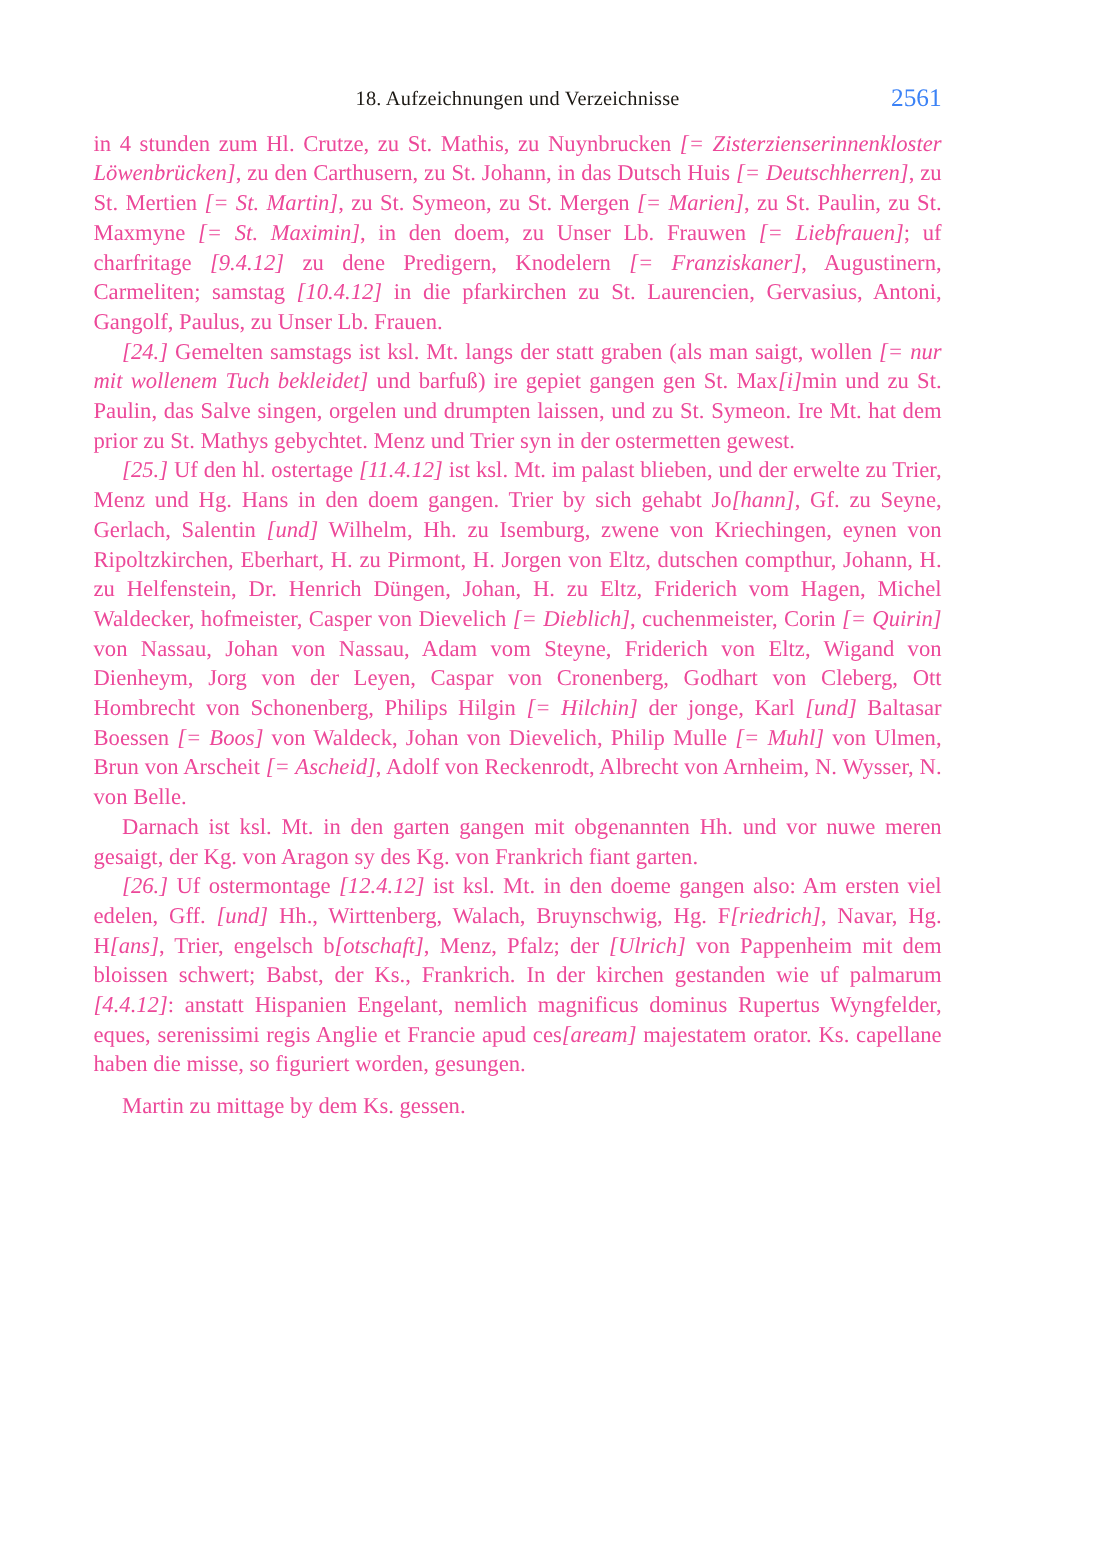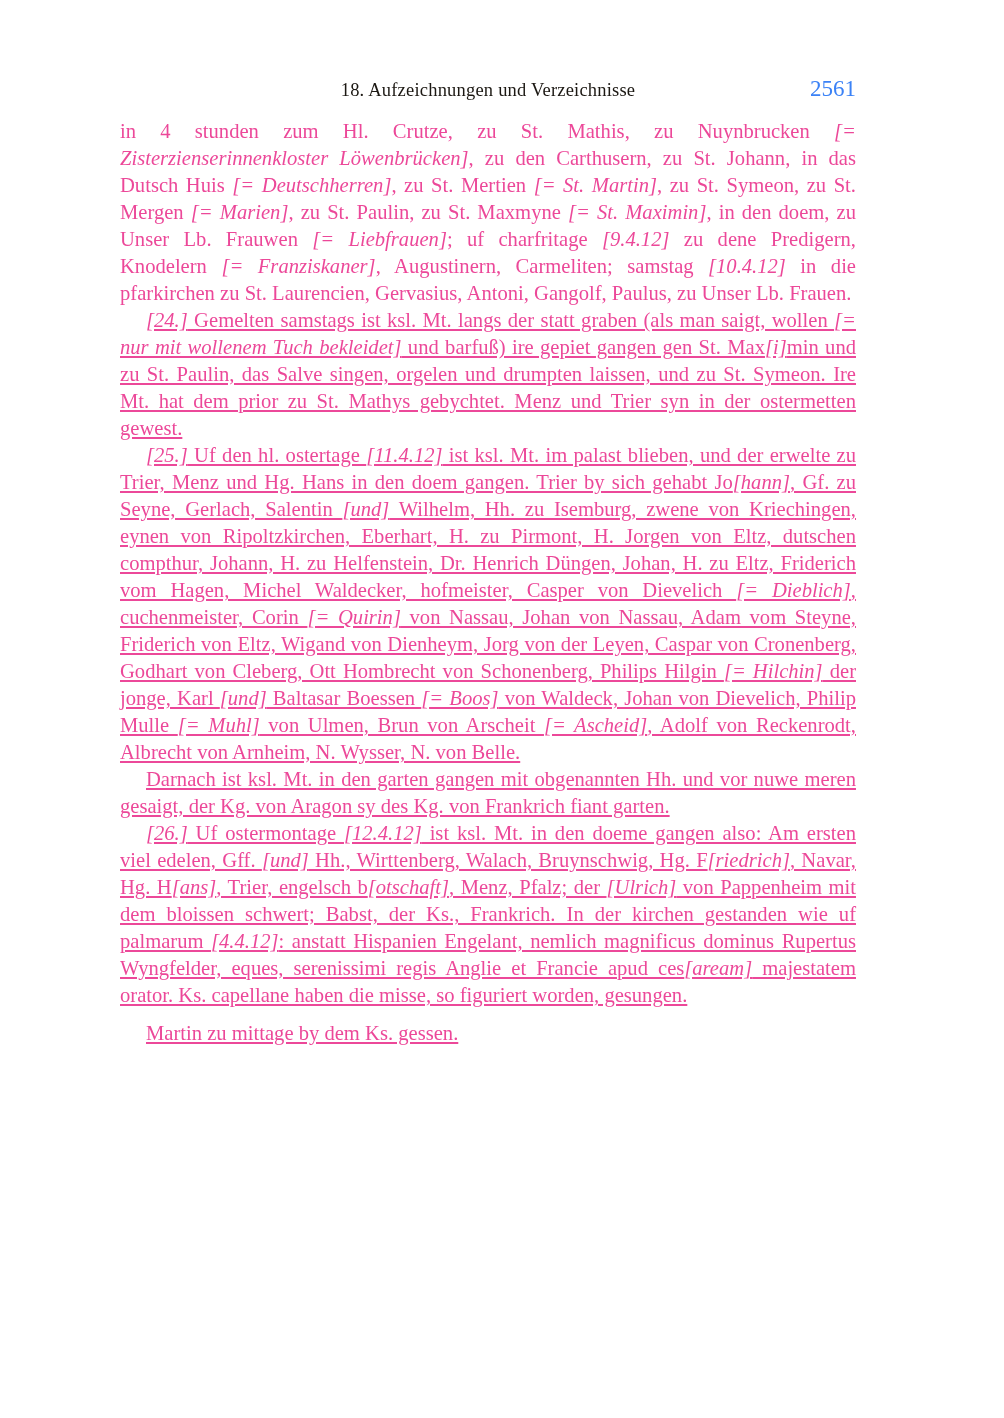--- a/index.html
+++ b/index.html
@@ -6,21 +6,21 @@
   html, body { background: #ffffff; }
   body {
     width: 1004px;
     height: 1418px;
     font-family: "Liberation Serif", "DejaVu Serif", serif;
     color: #191510;
     position: relative;
     overflow: hidden;
   }
   .page {
-    padding: 76px 148px 0 120px;
+    padding: 76px 148px 0 85px;
   }
   .running-head {
     position: relative;
     height: 30px;
     margin-bottom: 12px;
   }
   .running-head .section-title {
     position: absolute;
     left: 0;
     right: 0;
@@ -41,21 +41,20 @@
     font-size: 20.6px;
     line-height: 27px;
     text-align: justify;
     color: #ec4899;
   }
   .body-text p {
     margin: 0;
   }
   .body-text p.indent {
     text-indent: 26px;
-    text-decoration: underline;
   }
   .body-text p.spaced {
     margin-top: 11px;
   }
   .it {
     font-style: italic;
   }
 </style>
 </head>
 <body>

